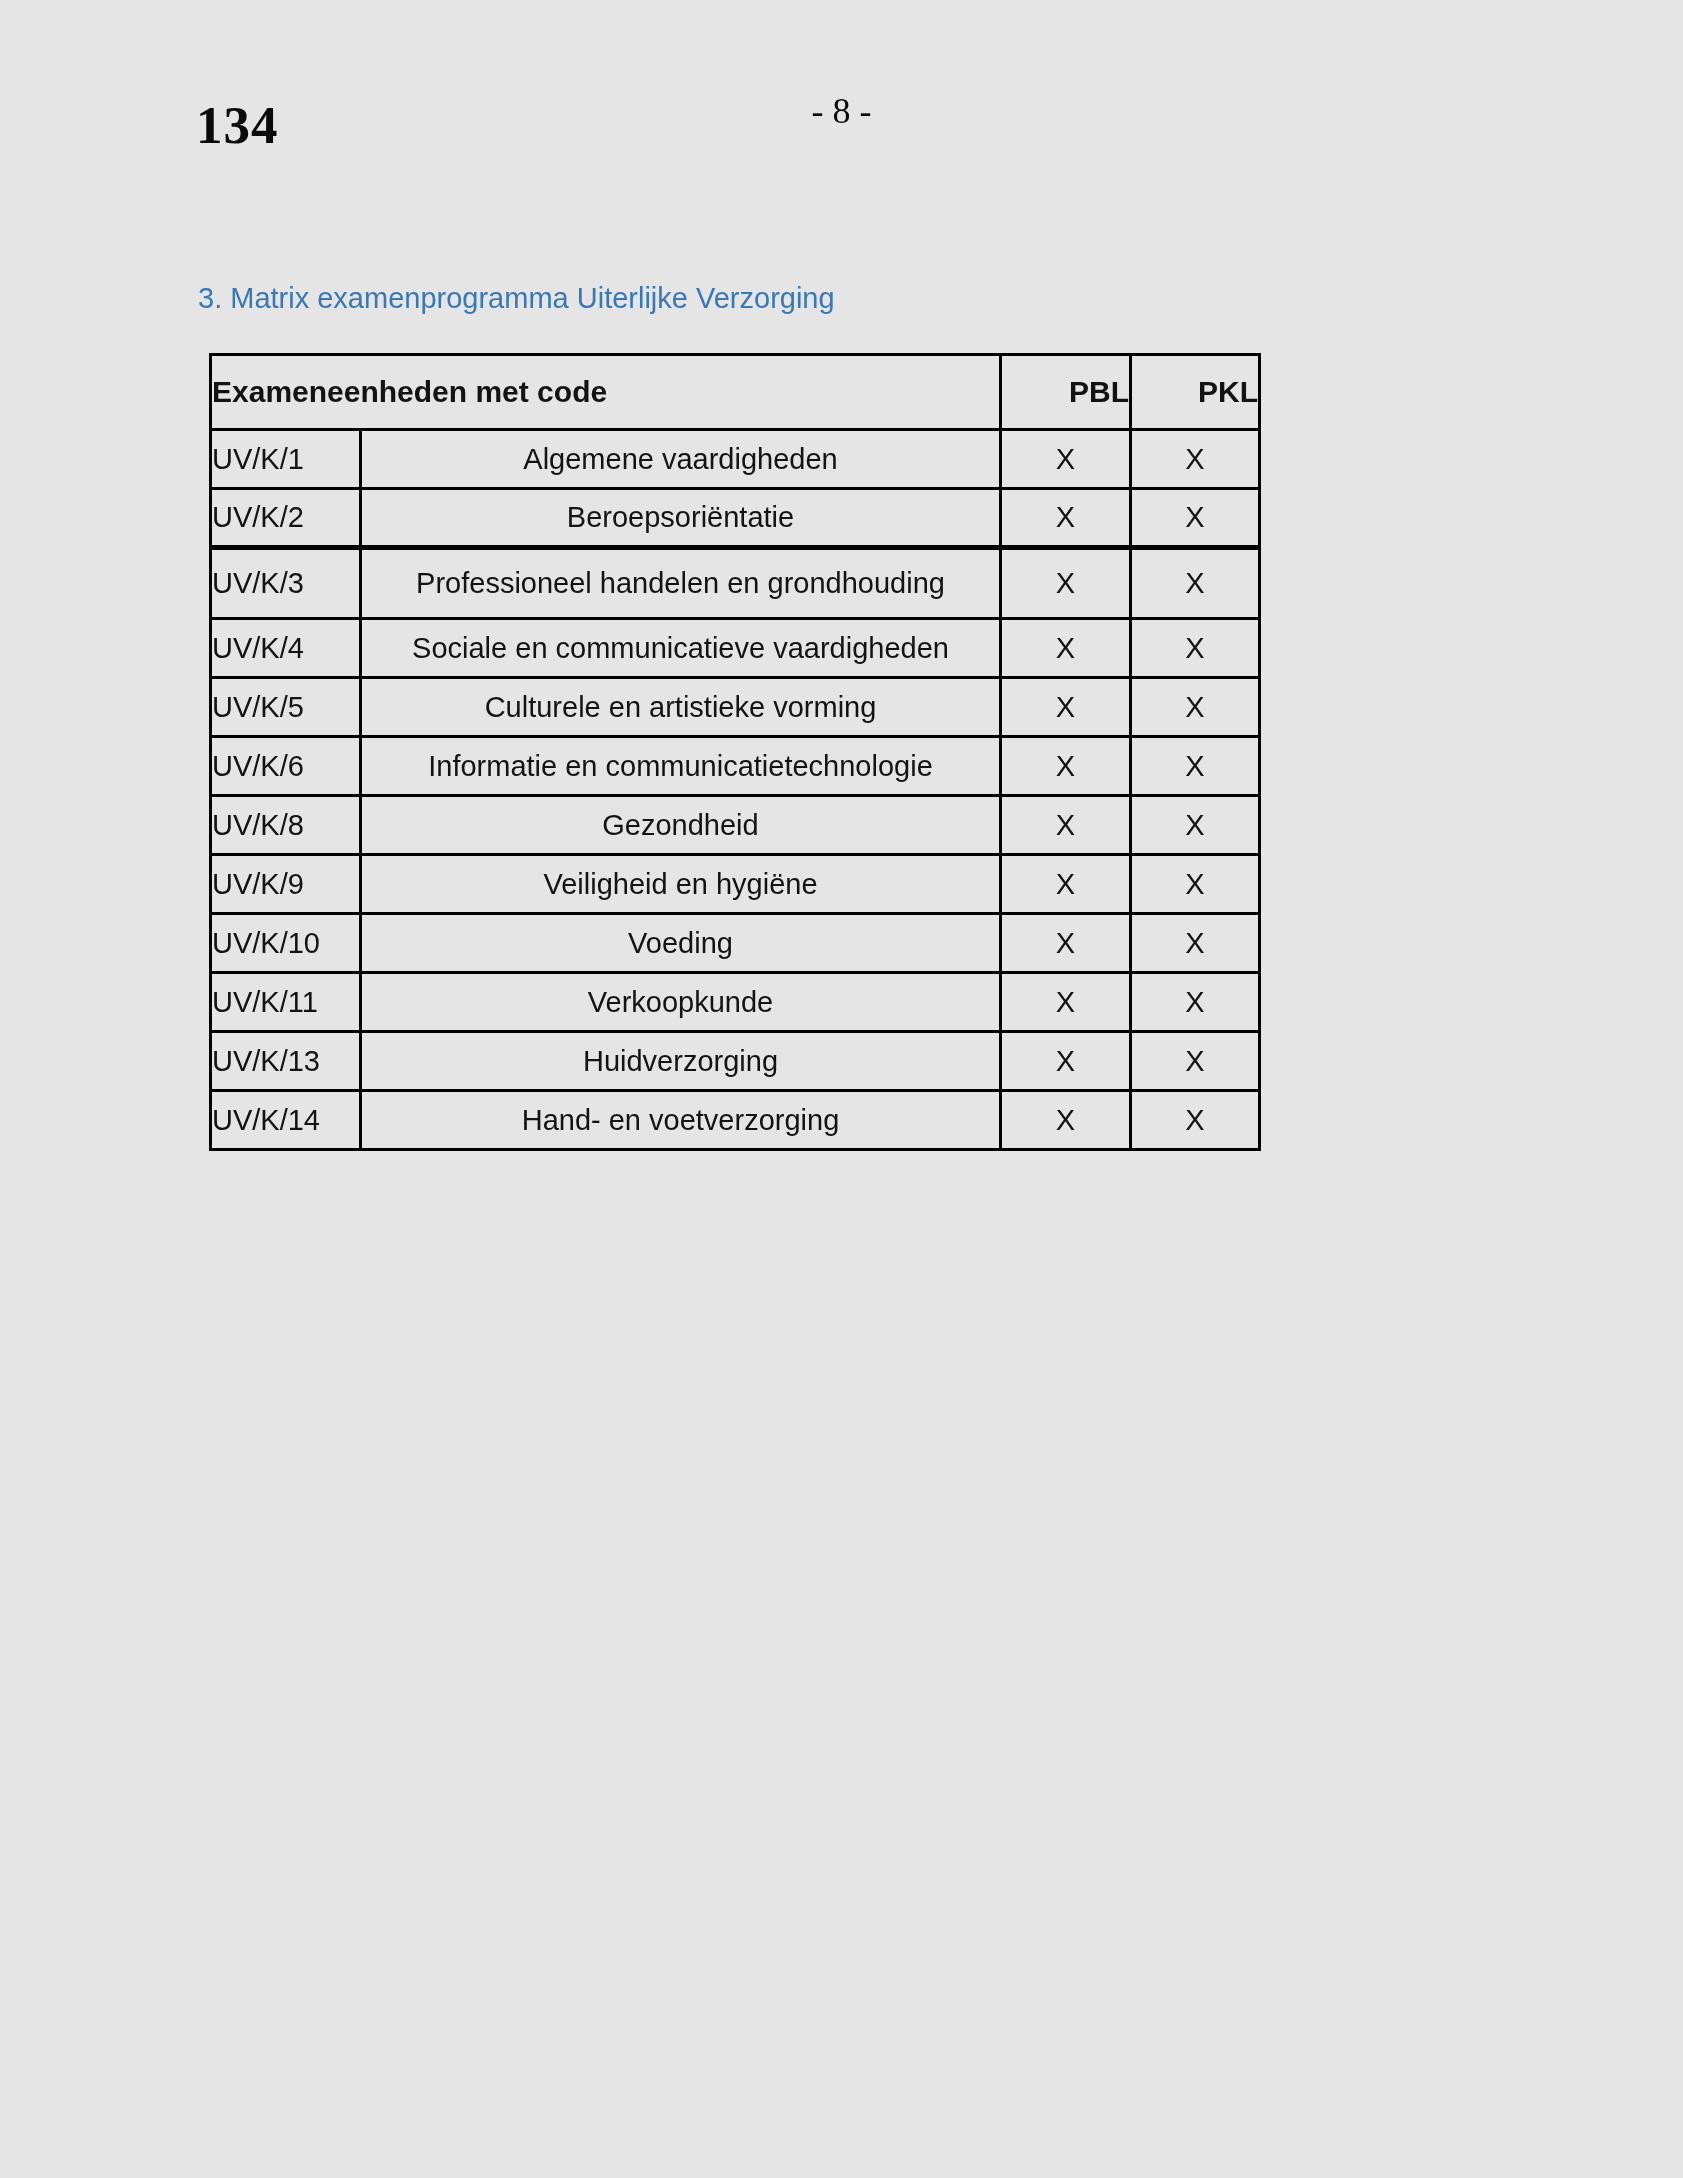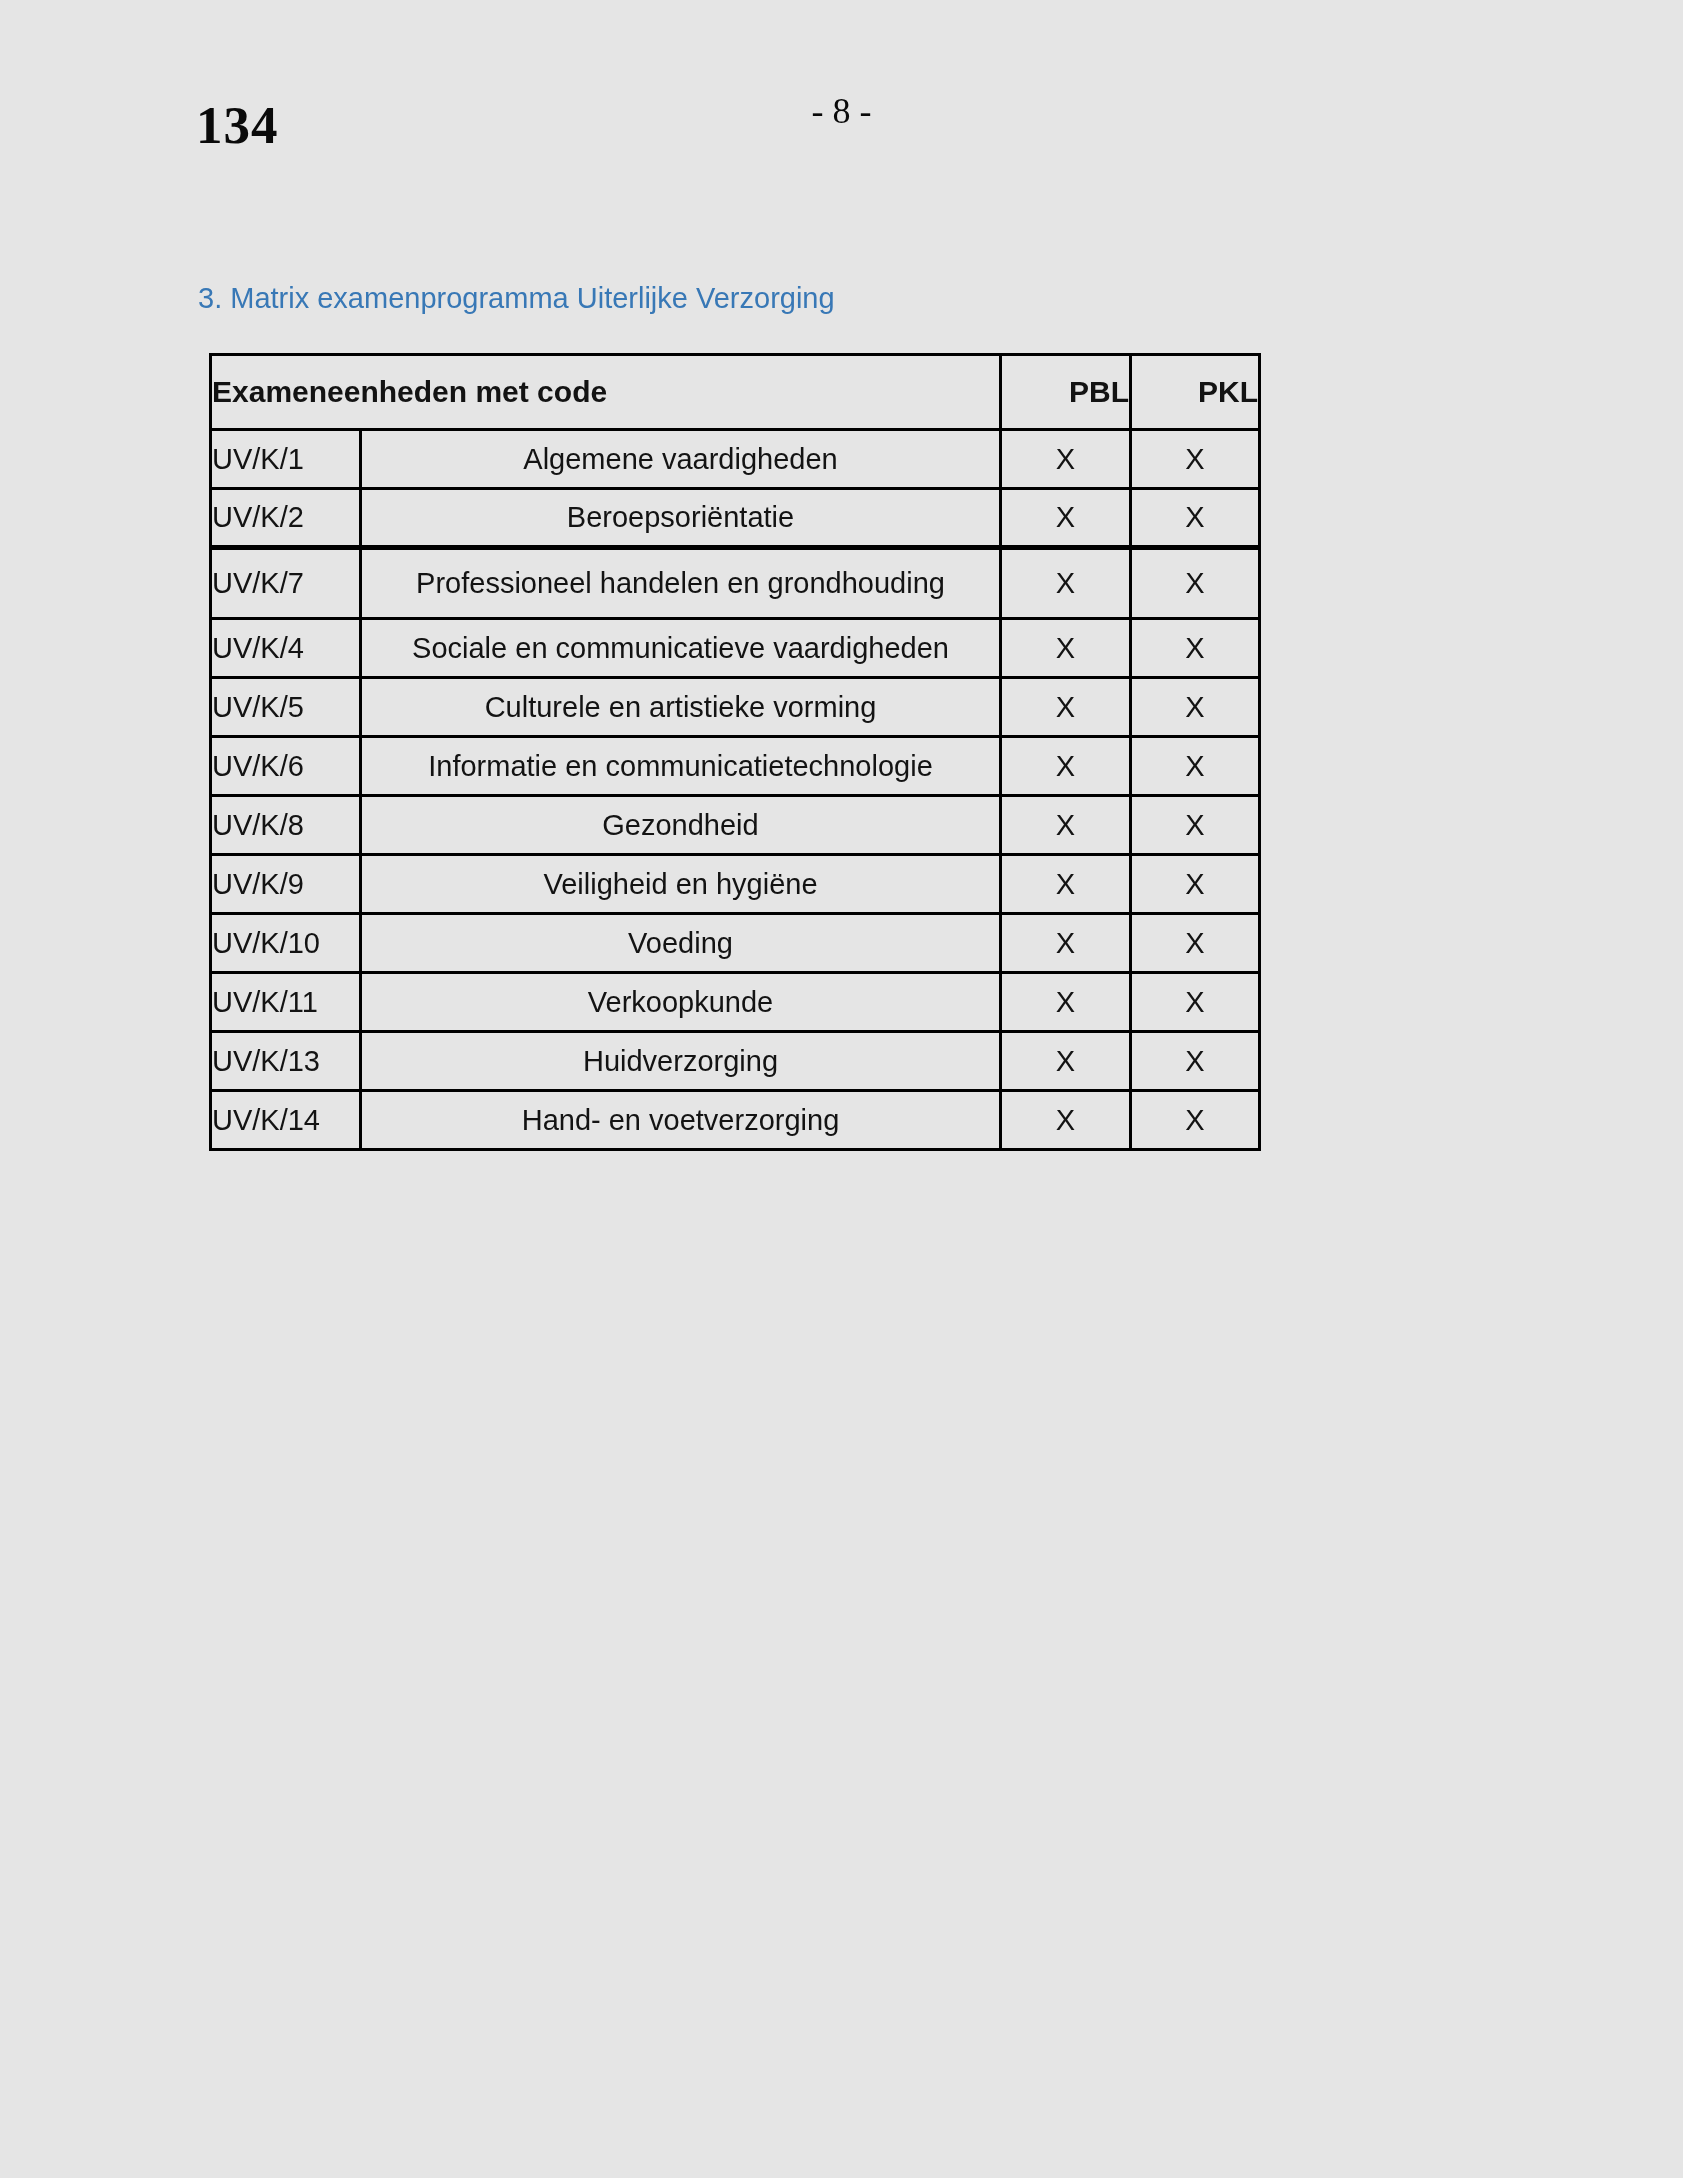--- a/index.html
+++ b/index.html
@@ -127,21 +127,21 @@
           <td class="cell-mark">X</td>
           <td class="cell-mark">X</td>
         </tr>
         <tr>
           <td class="cell-code">UV/K/2</td>
           <td class="cell-title">Beroepsoriëntatie</td>
           <td class="cell-mark">X</td>
           <td class="cell-mark">X</td>
         </tr>
         <tr>
-          <td class="cell-code">UV/K/7</td>
+          <td class="cell-code">UV/K/3</td>
           <td class="cell-title">Professioneel handelen en grondhouding</td>
           <td class="cell-mark">X</td>
           <td class="cell-mark">X</td>
         </tr>
         <tr>
           <td class="cell-code">UV/K/4</td>
           <td class="cell-title">Sociale en communicatieve vaardigheden</td>
           <td class="cell-mark">X</td>
           <td class="cell-mark">X</td>
         </tr>

